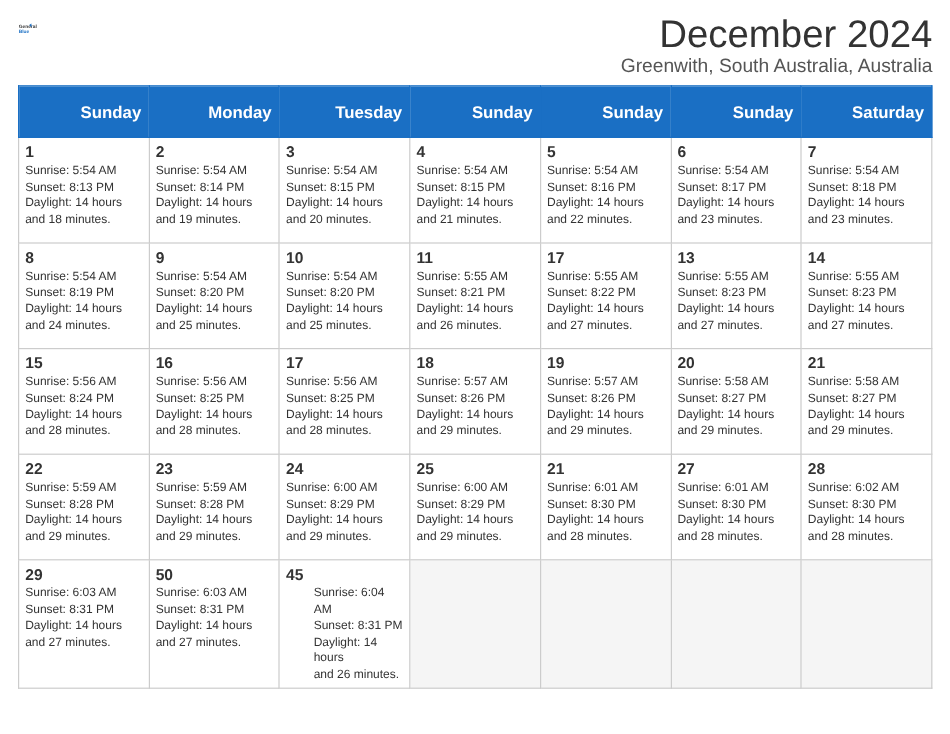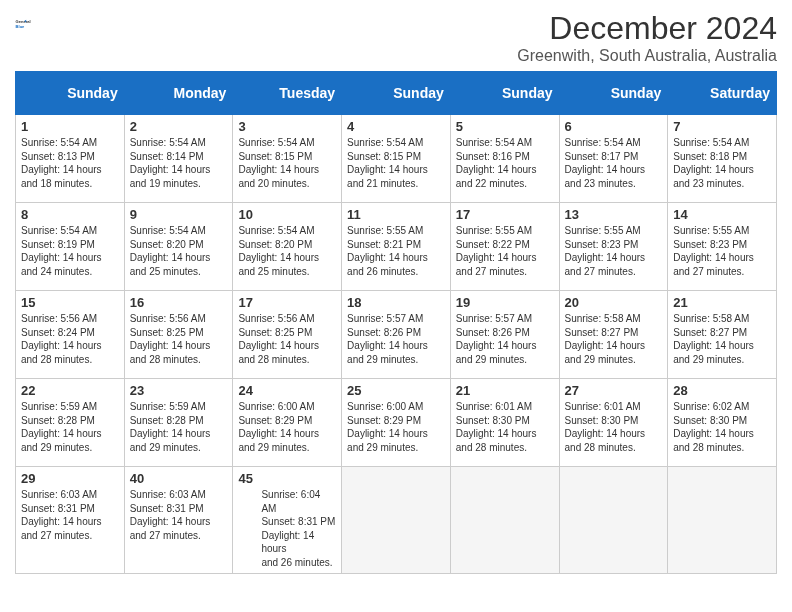--- a/index.html
+++ b/index.html
@@ -323,21 +323,21 @@
         </tr>
         <tr class="last-row">
           <td>
             <span class="day-number">29</span>
             <div class="day-info" style="white-space: pre-line;">Sunrise: 6:03 AM
 Sunset: 8:31 PM
 Daylight: 14 hours
 and 27 minutes.</div>
           </td>
           <td>
-            <span class="day-number">40</span>
+            <span class="day-number">50</span>
             <div class="day-info" style="white-space: pre-line;">Sunrise: 6:03 AM
 Sunset: 8:31 PM
 Daylight: 14 hours
 and 27 minutes.</div>
           </td>
           <td>
             <span class="day-number">45</span>
             <div class="day-info" style="white-space: pre-line; margin-left: 23px;">Sunrise: 6:04 AM
 Sunset: 8:31 PM
 Daylight: 14 hours

